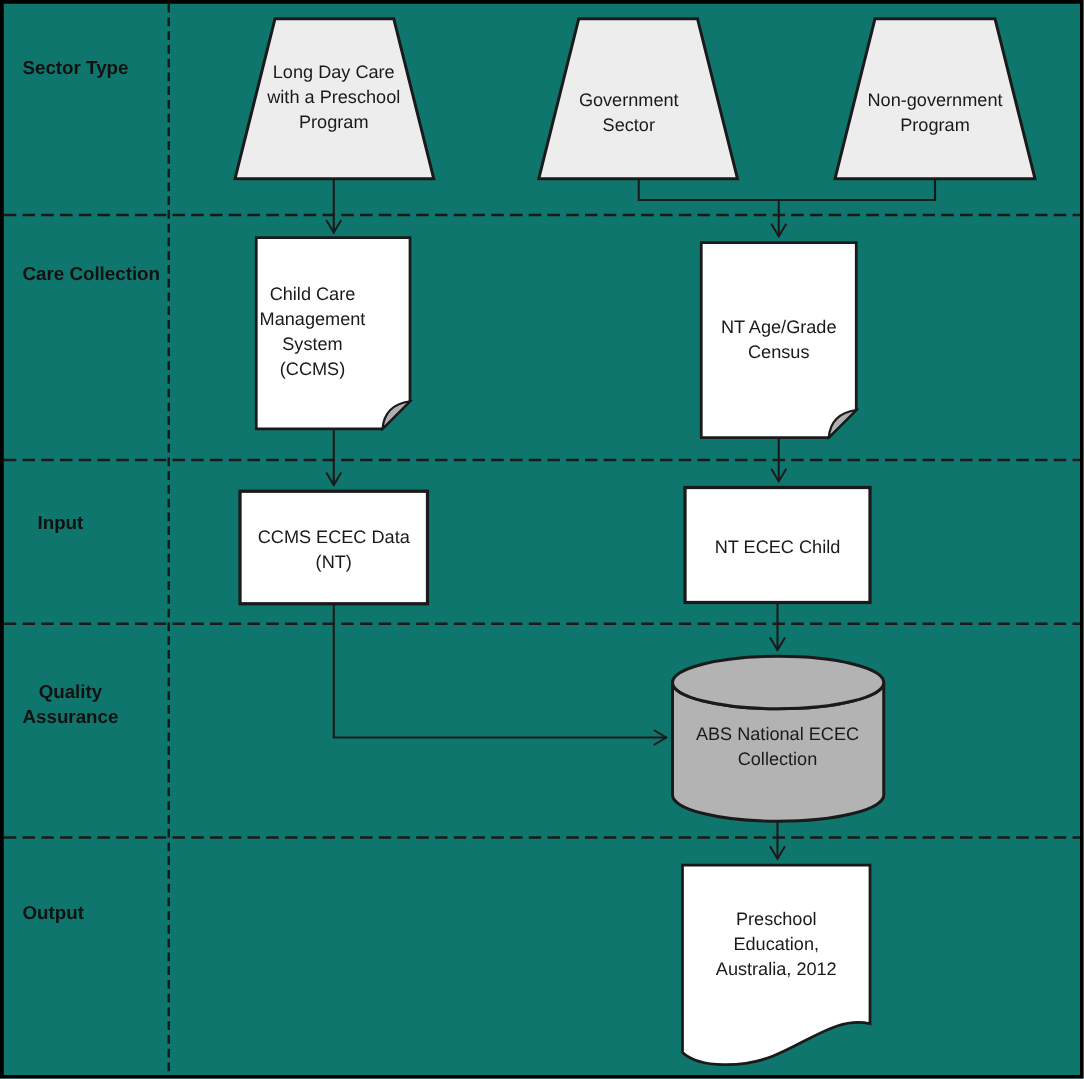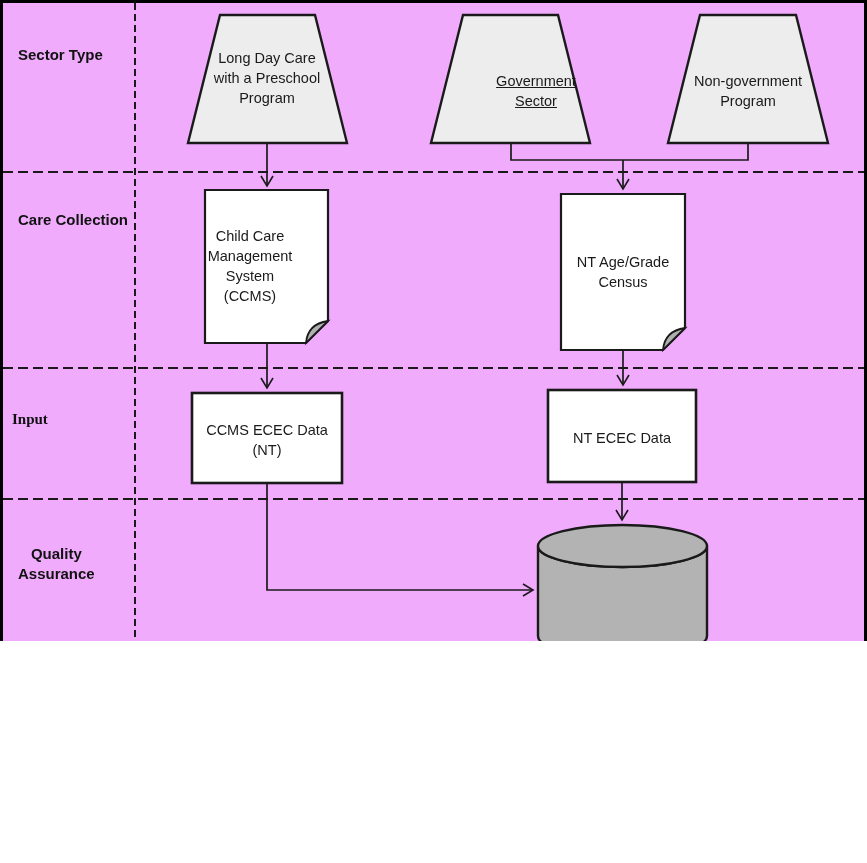--- a/index.html
+++ b/index.html
@@ -1,20 +1,20 @@
 <!DOCTYPE html>
 <html><head>
 <meta charset="utf-8">
 <style>
   html, body { margin: 0; padding: 0; background: #ffffff; }
   .canvas {
     position: relative;
     width: 867px;
-    height: 641px;
-    background: #f0abfc;
+    height: 863px;
+    background: #0f766e;
     font-family: "Liberation Sans", sans-serif;
     overflow: hidden;
   }
   .canvas svg { position: absolute; left: 0; top: 0; }
   .lbl {
     position: absolute;
     color: #1a1a1a;
     white-space: pre;
   }
   .row-label {
@@ -73,35 +73,40 @@
     <rect x="548" y="390" width="148" height="92" stroke="#1a1a1a" stroke-width="2.6" fill="#ffffff"></rect>
 
     <path d="M538,546 L538,636 A84.5,21 0 0 0 707,636 L707,546 A84.5,21 0 0 1 538,546 Z" stroke="#1a1a1a" stroke-width="2.4" fill="#b3b3b3"></path>
     <ellipse cx="622.5" cy="546" rx="84.5" ry="21" stroke="#1a1a1a" stroke-width="2.4" fill="#b3b3b3"></ellipse>
 
     <path d="M546,692 L696,692 L696,819 C670,813 648,833 618,845 C595,854 560,855 546,842 Z" stroke="#1a1a1a" stroke-width="2.2" fill="#ffffff"></path>
   </svg>
 
   <div class="lbl row-label" style="left:18px; top:45px;">Sector Type</div>
   <div class="lbl row-label" style="left:18px; top:210px;">Care Collection</div>
-  <div class="lbl row-label" style="left:12px; top:409px;font-family:Liberation Serif, serif;">Input</div>
+  <div class="lbl row-label" style="left:30px; top:409px;">Input</div>
   <div class="lbl row-label" style="left:18px; top:544px;text-align:center;">Quality
 Assurance</div>
   <div class="lbl row-label" style="left:18px; top:721px;">Output</div>
 
   <div class="lbl node-label" style="left:267px; top:48px;">Long Day Care
 with a Preschool
 Program</div>
-  <div class="lbl node-label" style="left:536px; top:71px;text-decoration:underline;">Government
+  <div class="lbl node-label" style="left:503px; top:71px;">Government
 Sector</div>
   <div class="lbl node-label" style="left:748px; top:71px;">Non-government
 Program</div>
   <div class="lbl node-label" style="left:250px; top:226px;">Child Care
 Management
 System
 (CCMS)</div>
   <div class="lbl node-label" style="left:623px; top:252px;">NT Age/Grade
 Census</div>
   <div class="lbl node-label" style="left:267px; top:420px;">CCMS ECEC Data
 (NT)</div>
-  <div class="lbl node-label" style="left:622px; top:428px;">NT ECEC Data</div>
+  <div class="lbl node-label" style="left:622px; top:428px;">NT ECEC Child</div>
+  <div class="lbl node-label" style="left:622px; top:578px;">ABS National ECEC
+Collection</div>
+  <div class="lbl node-label" style="left:621px; top:726px;">Preschool
+Education,
+Australia, 2012</div>
 
 </div>
 
 </body></html>

